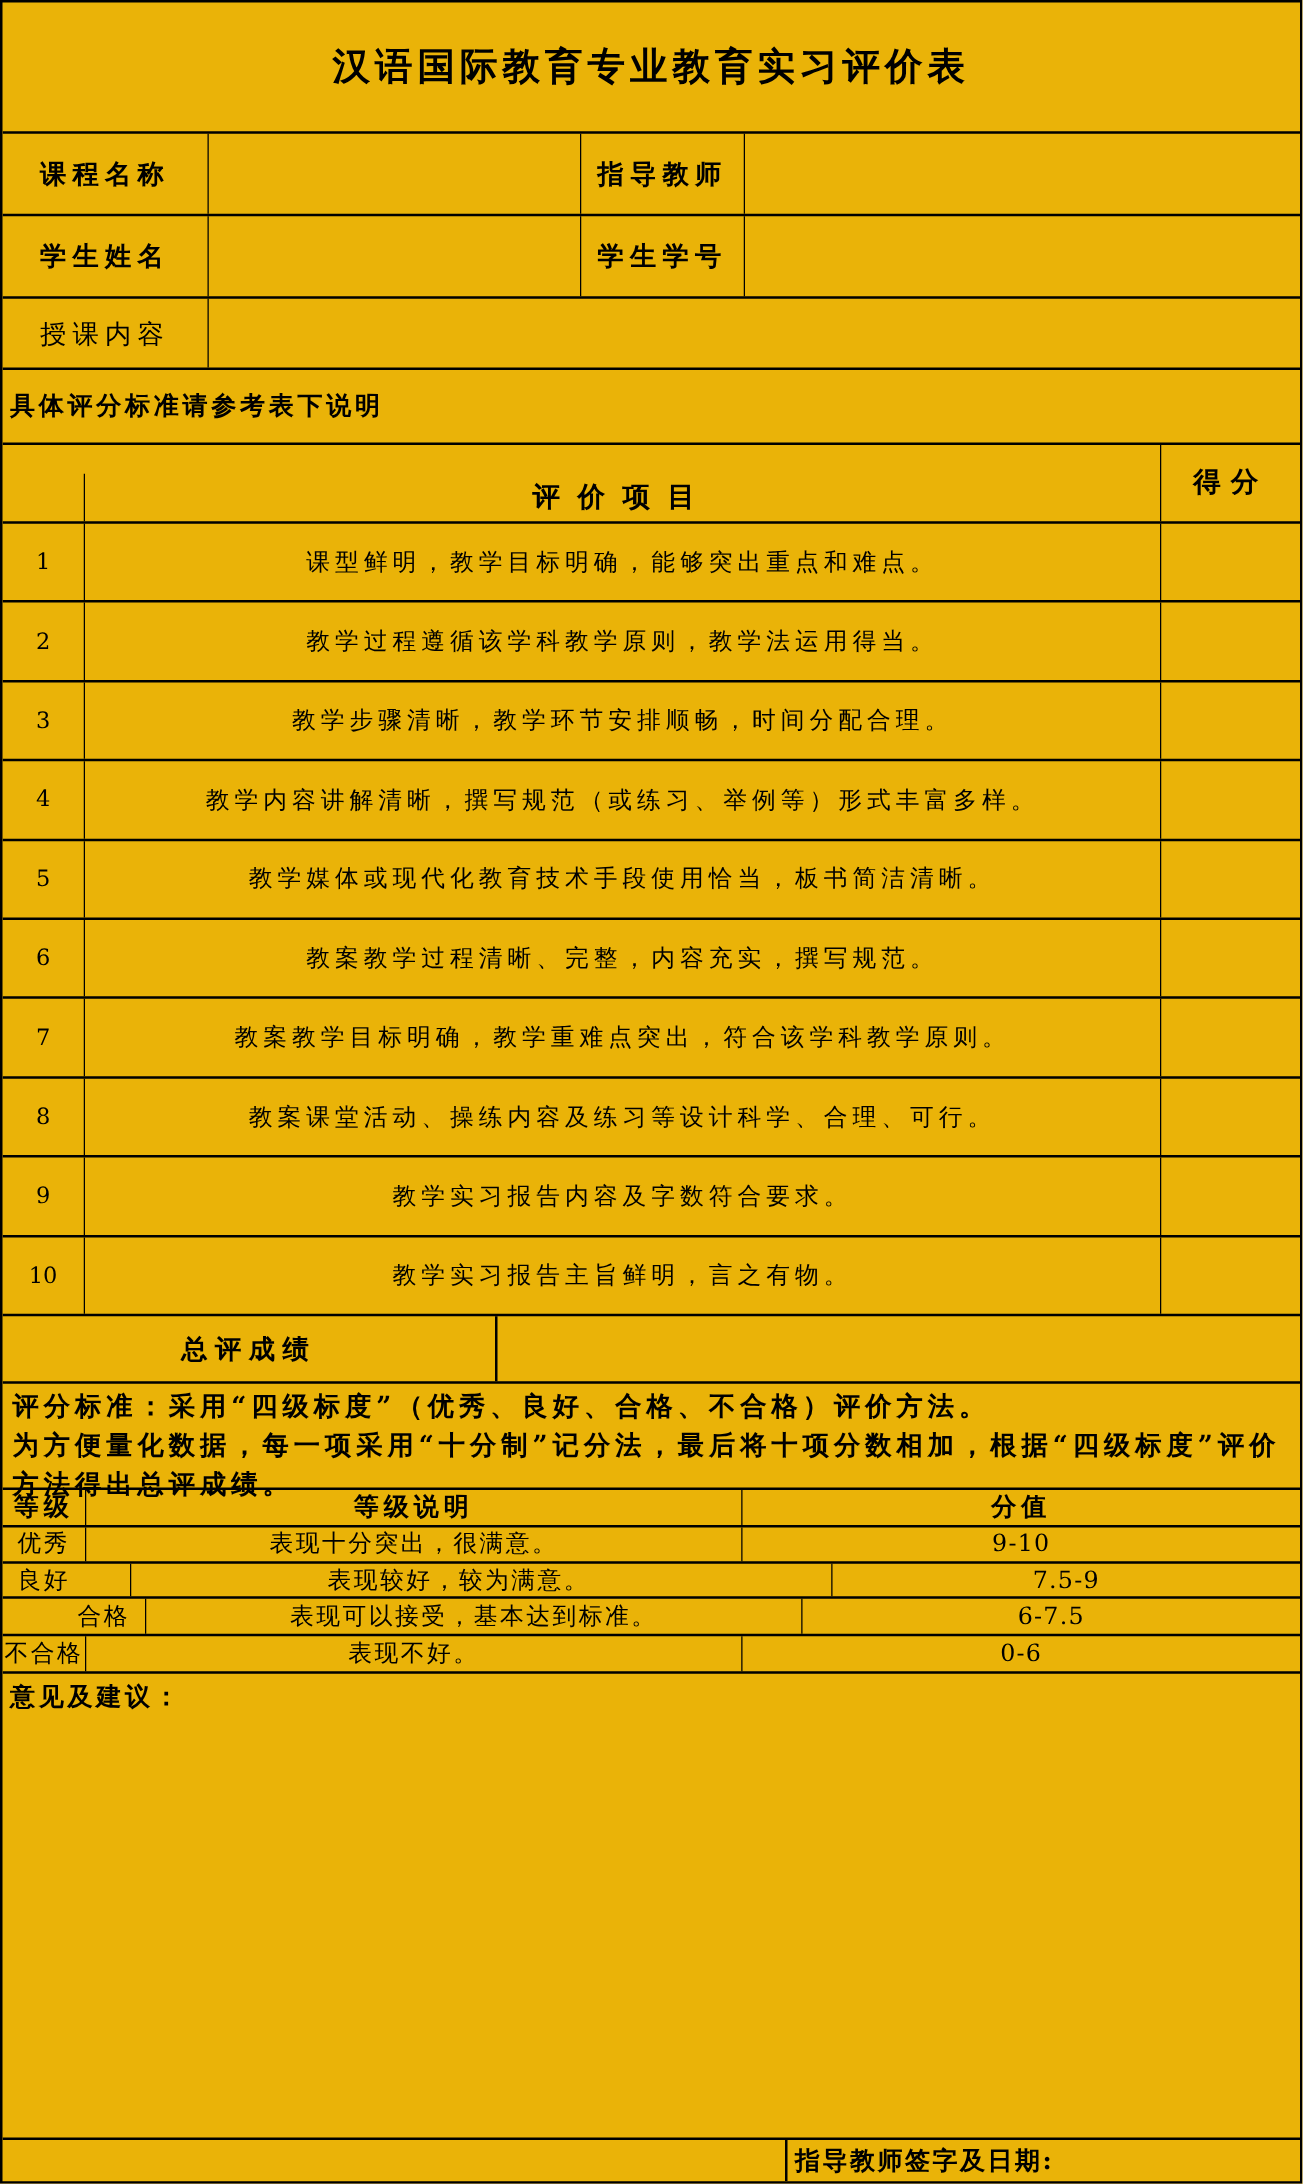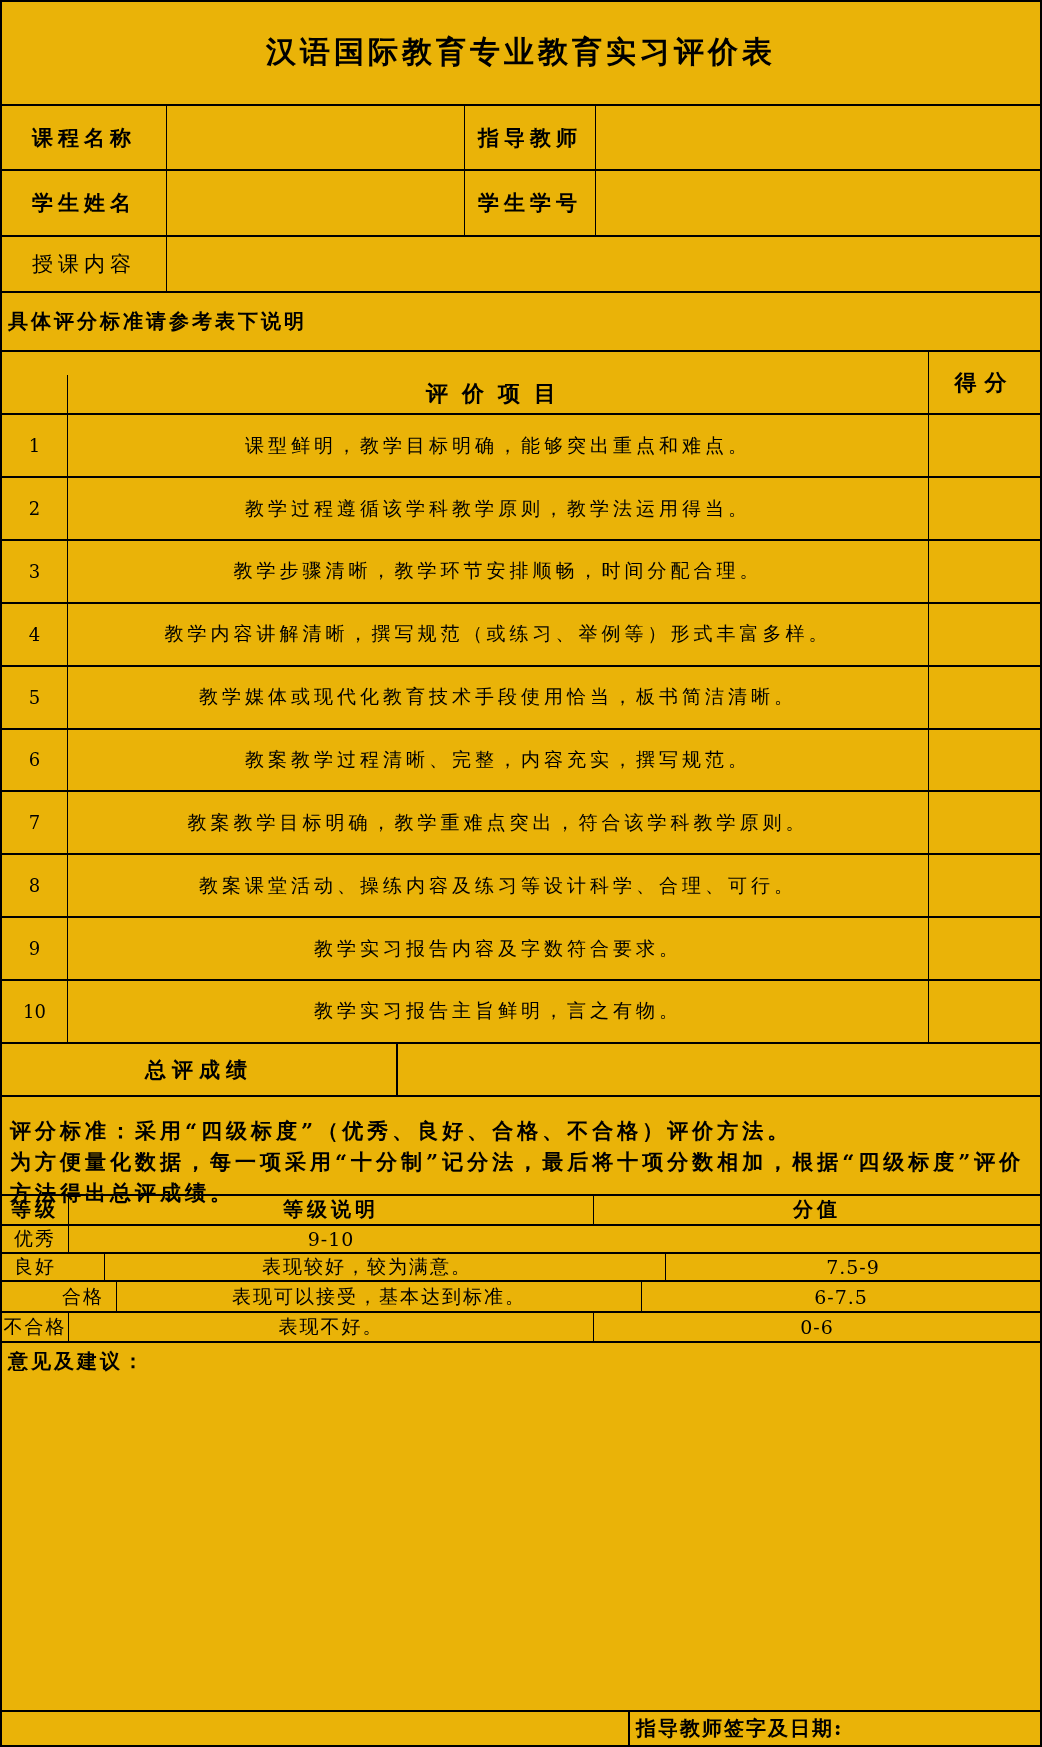--- a/index.html
+++ b/index.html
@@ -35,21 +35,21 @@
   .ehead .c { font-weight:bold; }
   .ehead .item { font-size:22px; letter-spacing:14px;margin-top:23px; }
   .ehead .score-h { font-size:22px; letter-spacing:8px; }
 
   
   .summary-row { display:grid; grid-template-columns:394px 1fr; height:56px; }
   .summary-row .label { display:flex; align-items:center; justify-content:center;
     font-size:21px; font-weight:bold; letter-spacing:6px; }
 
   
-  .criteria { height:99px; padding:18px 8px; font-size:21px; font-weight:bold;
+  .criteria { height:85px; padding:2px 8px; font-size:21px; font-weight:bold;
     letter-spacing:4px; line-height:31px; word-break:break-all; }
 
   
   .grow { display:grid; grid-template-columns:66px 525px 1fr; }
   .grow .c { display:flex; align-items:center; justify-content:center; text-align:right; }
   .gh { height:31px; font-weight:bold; }
   .gh .c { font-size:20px; letter-spacing:4px; }
   .gr .c { font-size:19px; letter-spacing:2px; }
   .gr .val { font-size:19px; letter-spacing:1px; }
   .g1 { height:30px; } .g2 { height:28px;gap:36px; } .g3 { height:32px;padding-left:48px; } .g4 { height:31px; }
@@ -161,20 +161,21 @@
     <div>为方便量化数据，每一项采用“十分制”记分法，最后将十项分数相加，根据“四级标度”评价方法得出总评成绩。</div>
   </div>
 
   <div class="grow gh bb">
     <div class="c">等级</div>
     <div class="c vl1">等级说明</div>
     <div class="c vl1">分值</div>
   </div>
   <div class="grow gr g1 bb">
     <div class="c">优秀</div>
+    <div class="c vl1">表现十分突出，很满意。</div>
     <div class="c val vl1">9-10</div>
   </div>
   <div class="grow gr g2 bb">
     <div class="c">良好</div>
     <div class="c vl1">表现较好，较为满意。</div>
     <div class="c val vl1">7.5-9</div>
   </div>
   <div class="grow gr g3 bb">
     <div class="c">合格</div>
     <div class="c vl1">表现可以接受，基本达到标准。</div>

